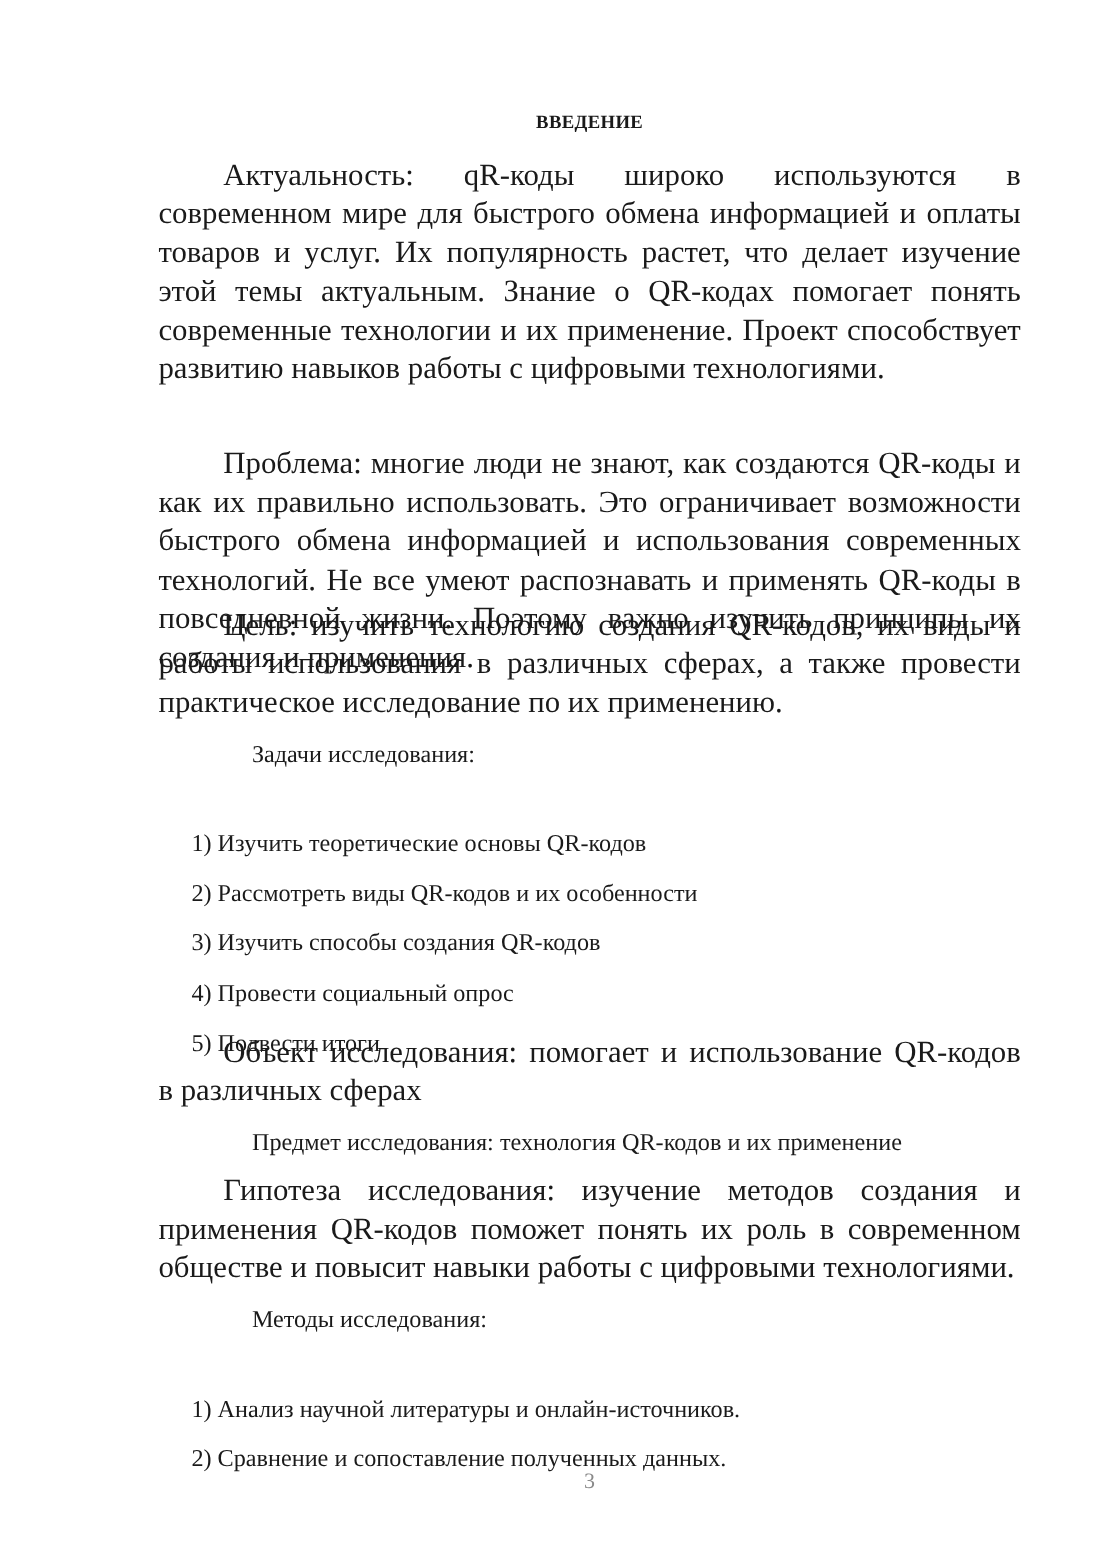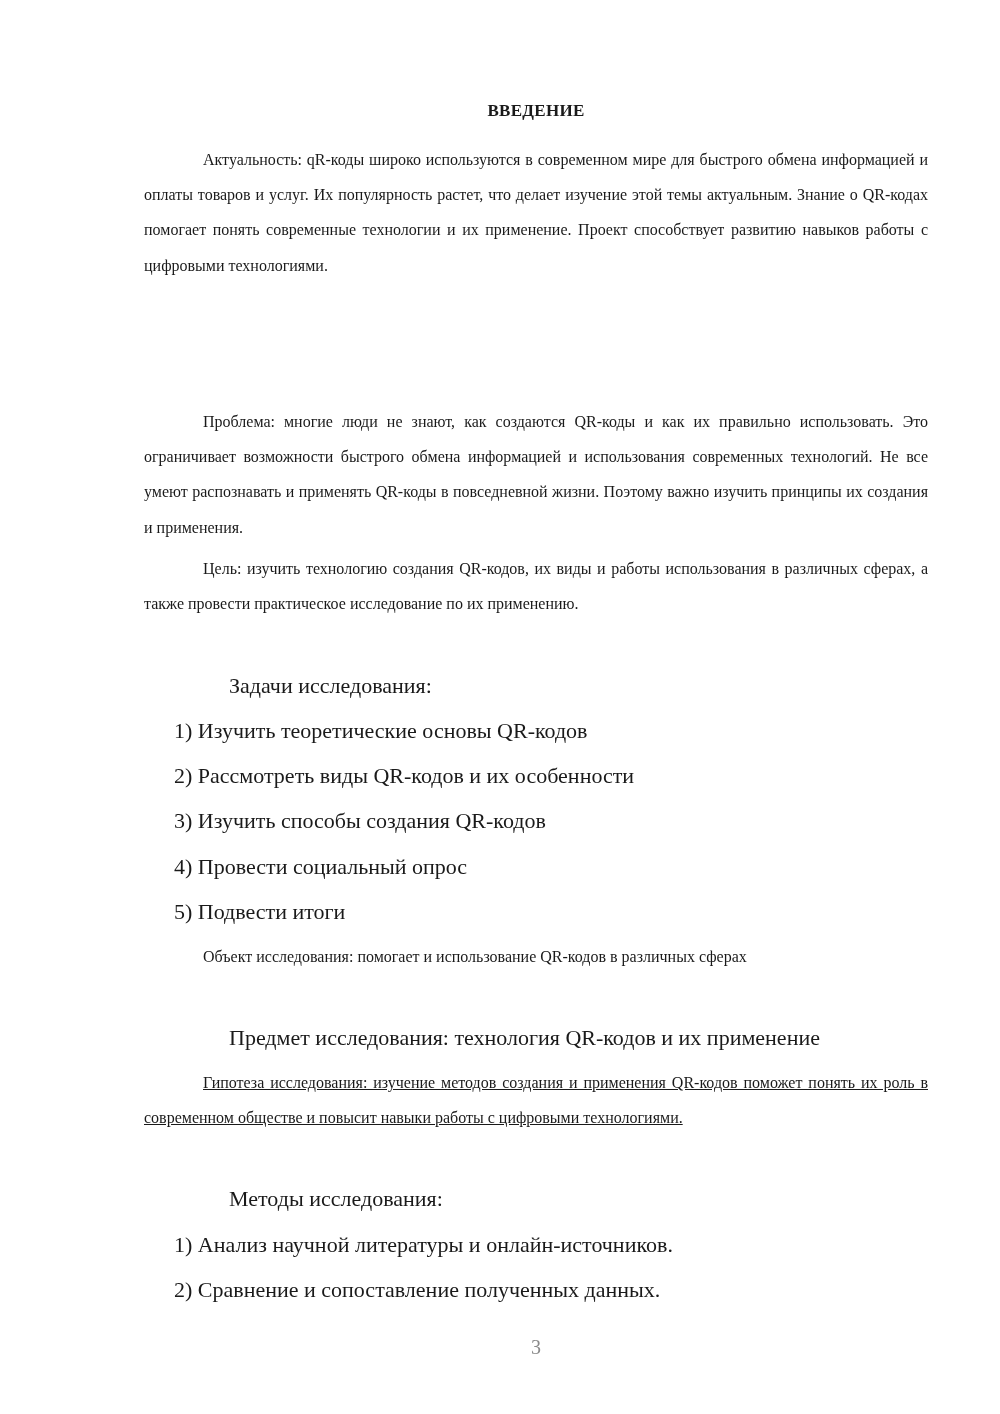--- a/index.html
+++ b/index.html
@@ -29,37 +29,37 @@
       text-align: center;
       font-weight: bold;
       font-size: 17px;
       line-height: 30px;
       letter-spacing: 0.3px;
     }
     .para {
       position: absolute;
       left: 0;
       width: 784px;
-      font-size: 16px;
+      font-size: 28px;
       line-height: 35.2px;
       text-align: justify;
       text-indent: 59px;
       margin: 0;
     }
     .para.last-left { text-align-last: left; }
     .line {
       position: absolute;
       left: 0;
       width: 784px;
       font-size: 22px;
       line-height: 30px;
       white-space: nowrap;
     }
     .indent59 { left: 69px; margin-left: 16px; }
-    .indent30 { left: 30px; }
+    .indent30 { left: 30px; margin-top: 36px; }
     .page-number {
       position: absolute;
       left: 0;
       width: 784px;
       top: 1334px;
       text-align: center;
       font-size: 20px;
       color: #8a8a8a;
       line-height: 26px;
     }
@@ -82,21 +82,21 @@
   <div class="line indent30" style="top:716px;">1) Изучить теоретические основы QR-кодов</div>
   <div class="line indent30" style="top:761px;">2) Рассмотреть виды QR-кодов и их особенности</div>
   <div class="line indent30" style="top:806px;">3) Изучить способы создания QR-кодов</div>
   <div class="line indent30" style="top:852px;">4) Провести социальный опрос</div>
   <div class="line indent30" style="top:897px;">5) Подвести итоги</div>
 
   <p class="para last-left" style="top:939px;">Объект исследования: помогает и использование QR-кодов в различных сферах</p>
 
   <div class="line indent59" style="top:1023px;">Предмет исследования: технология QR-кодов и их применение</div>
 
-  <p class="para last-left" style="top:1065px;text-decoration:underline;">Гипотеза исследования: изучение методов создания и применения QR-кодов поможет понять их роль в современном обществе и повысит навыки работы с цифровыми технологиями.</p>
+  <p class="para last-left" style="top:1065px;">Гипотеза исследования: изучение методов создания и применения QR-кодов поможет понять их роль в современном обществе и повысит навыки работы с цифровыми технологиями.</p>
 
   <div class="line indent59" style="top:1184px;">Методы исследования:</div>
 
   <div class="line indent30" style="top:1230px;">1) Анализ научной литературы и онлайн-источников.</div>
   <div class="line indent30" style="top:1275px;">2) Сравнение и сопоставление полученных данных.</div>
 
   <div class="page-number">3</div>
 </div>
 
 </body></html>

